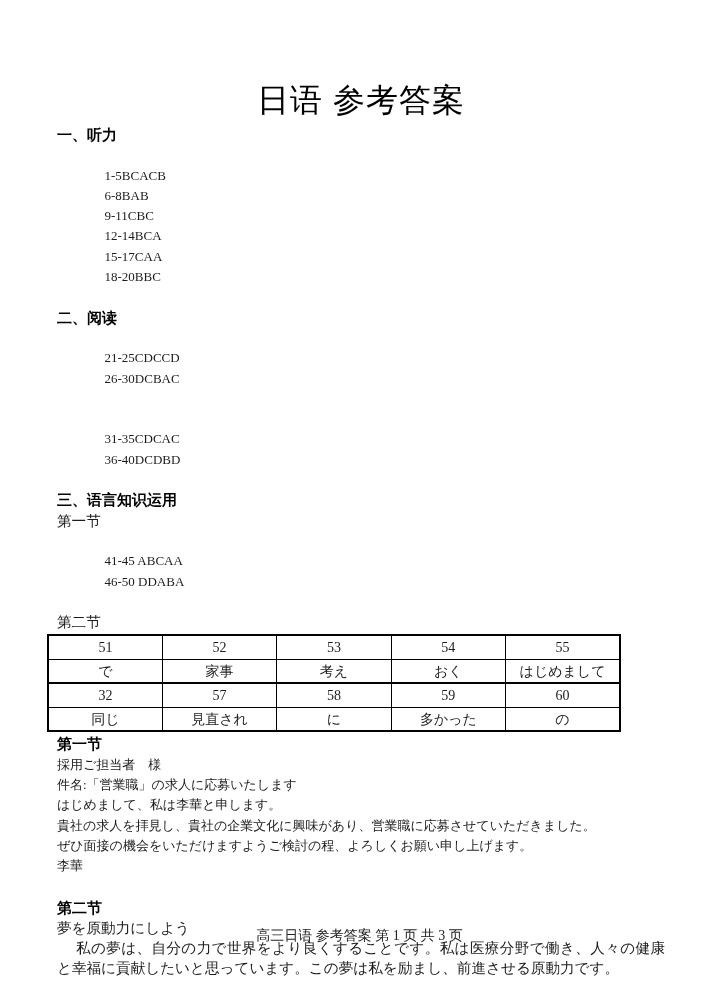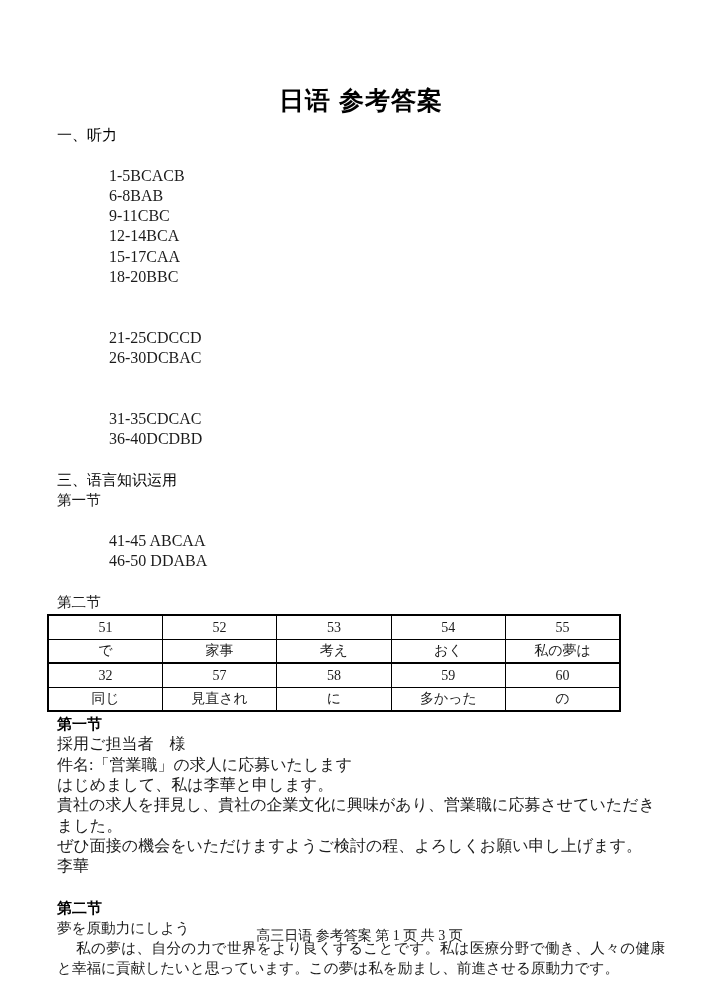--- a/index.html
+++ b/index.html
@@ -13,38 +13,38 @@
     color: #1c1c1c;
     overflow: hidden;
   }
   .content {
     position: absolute;
     top: 0; left: 0; right: 0;
     padding: 84px 54px 0 57px;
   }
   .doc-title {
     font-family: "Liberation Sans", "DejaVu Sans", sans-serif;
-    font-weight: bold;
-    font-size: 25px;
+    font-weight: normal;
+    font-size: 32px;
     line-height: 32px;
     text-align: center;
     color: #000;
     letter-spacing: 1px;
     margin: 0;
   }
   .sec-heading {
     font-family: "Liberation Sans", "DejaVu Sans", sans-serif;
-    font-weight: normal;
+    font-weight: bold;
     font-size: 15px;
     line-height: 20.3px;
     color: #000;
   }
   .sec-heading.first { margin-top: 9px; }
   .line {
-    font-size: 16px;
+    font-size: 13px;
     line-height: 20.3px;
     white-space: pre-wrap;
   }
   .answers { padding-left: 28px; }
   .answers .grp { margin-right: 24px; }
   .answers .grp:last-child { margin-right: 0; }
   .answers .grp.colwide { display: inline-block; width: 123px; margin-right: 0; }
   .subpart { font-size: 14.6px; line-height: 20.3px; }
   .subpart-bold {
     font-family: "Liberation Sans", "DejaVu Sans", sans-serif;
@@ -101,20 +101,21 @@
     <div class="sec-heading first">一、听力</div>
     <div class="line answers">
       <span class="grp">1-5BCACB</span>
       <span class="grp">6-8BAB</span>
       <span class="grp">9-11CBC</span>
       <span class="grp">12-14BCA</span>
       <span class="grp">15-17CAA</span>
       <span class="grp">18-20BBC</span>
     </div>
 
+    <div class="sec-heading">二、阅读</div>
     <div class="line answers">
       <span class="grp colwide">21-25CDCCD</span>
       <span class="grp">26-30DCBAC</span>
     </div>
     <div class="line answers">
       <span class="grp colwide">31-35CDCAC</span>
       <span class="grp">36-40DCDBD</span>
     </div>
 
     <div class="sec-heading">三、语言知识运用</div>
@@ -132,21 +133,21 @@
           <td>52</td>
           <td>53</td>
           <td>54</td>
           <td>55</td>
         </tr>
         <tr>
           <td>で</td>
           <td>家事</td>
           <td>考え</td>
           <td>おく</td>
-          <td>私の夢は</td>
+          <td>はじめまして</td>
         </tr>
         <tr class="sep-top">
           <td>32</td>
           <td>57</td>
           <td>58</td>
           <td>59</td>
           <td>60</td>
         </tr>
         <tr>
           <td>同じ</td>

